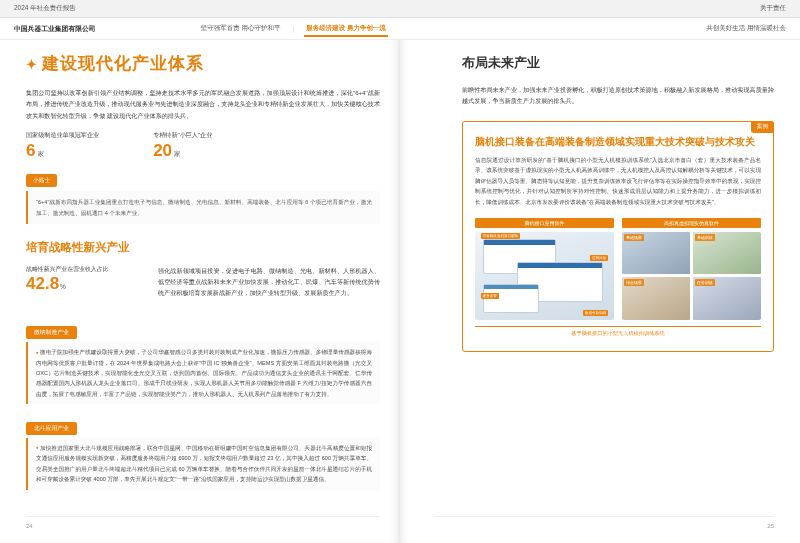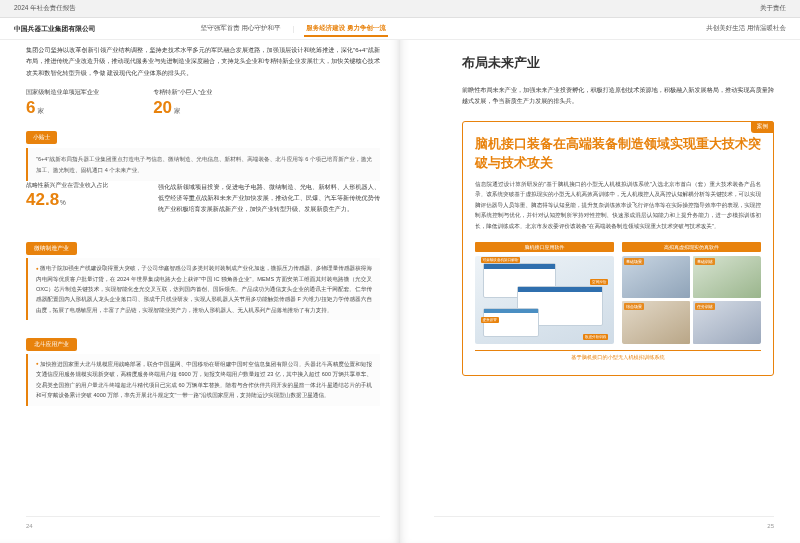--- a/index.html
+++ b/index.html
@@ -119,21 +119,21 @@
     border-radius: 3px;
     margin-top: 14px;
     padding: 12px 12px 10px 12px;
     background: #fff;
   }
   .case-flag {
     position: absolute; top: -1px; right: -1px;
     background: #e8820c; color: #fff;
     font-size: 5.6px; padding: 2px 6px; border-radius: 0 3px 0 3px;
   }
-  .case-title { font-size: 13px; color: #e8820c; font-weight: bold; margin-bottom: 6px; line-height: 1.5; }
+  .case-title { font-size: 10px; color: #e8820c; font-weight: bold; margin-bottom: 6px; line-height: 1.5; }
   .case-body { font-size: 5.6px; line-height: 1.9; color: #4a4a4a; text-align: justify; }
 
   .figure-row { display: flex; gap: 8px; margin-top: 10px; }
   .fig { flex: 1; }
   .fig-cap {
     font-size: 5.2px; color: #e8820c; text-align: center;
     border-top: 1px solid #e8820c; padding-top: 3px; margin-bottom: 4px;
     display: block;
   }
   .fig-cap-box {
@@ -205,39 +205,43 @@
       <span class="brand">中国兵器工业集团有限公司</span>
       <span class="links">
         <span class="nav-link">坚守强军首责 用心守护和平</span>
         <span class="nav-sep">|</span>
         <span class="nav-link active">服务经济建设 勇力争创一流</span>
       </span>
     </div>
 
     <div class="content-left">
 
+      <h1 class="main-title">
+        <span class="star">✦</span><span>建设现代化产业体系</span>
+      </h1>
 
       <p class="body">集团公司坚持以改革创新引领产业结构调整，坚持走技术水平多元的军民融合发展道路，加强顶层设计和统筹推进，深化"6+4"战新布局，推进传统产业改造升级，推动现代服务业与先进制造业深度融合，支持龙头企业和专精特新企业发展壮大，加快关键核心技术攻关和数智化转型升级，争做 建设现代化产业体系的排头兵。</p>
 
       <div class="kpi-row">
         <div class="kpi">
           <div class="kpi-label">国家级制造业单项冠军企业</div>
           <div class="kpi-value"><span>6</span><span class="unit">家</span></div>
         </div>
         <div class="kpi">
           <div class="kpi-label">专精特新"小巨人"企业</div>
           <div class="kpi-value"><span>20</span><span class="unit">家</span></div>
         </div>
       </div>
 
       <div class="tagbox">
         <span class="tag">小贴士</span>
         <div class="note">"6+4"战新布局指兵器工业集团重点打造电子与信息、微纳制造、光电信息、新材料、高端装备、北斗应用等 6 个项已培育新产业，激光加工、激光制造、固机通口 4 个未来产业。</div>
       </div>
 
+      <h2 class="section">培育战略性新兴产业</h2>
 
       <div class="two-col">
         <div class="col-left">
           <div class="stat-label">战略性新兴产业在营业收入占比</div>
           <div class="stat-value"><span>42.8</span><span class="unit">%</span></div>
         </div>
         <div class="col-right">
           <p class="body">强化战新领域项目投资，促进电子电路、微纳制造、光电、新材料、人形机器人、低空经济等重点战新和未来产业加快发展，推动化工、民爆、汽车等新传统优势传统产业积极培育发展新战新产业，加快产业转型升级、发展新质生产力。</p>
         </div>
       </div>

